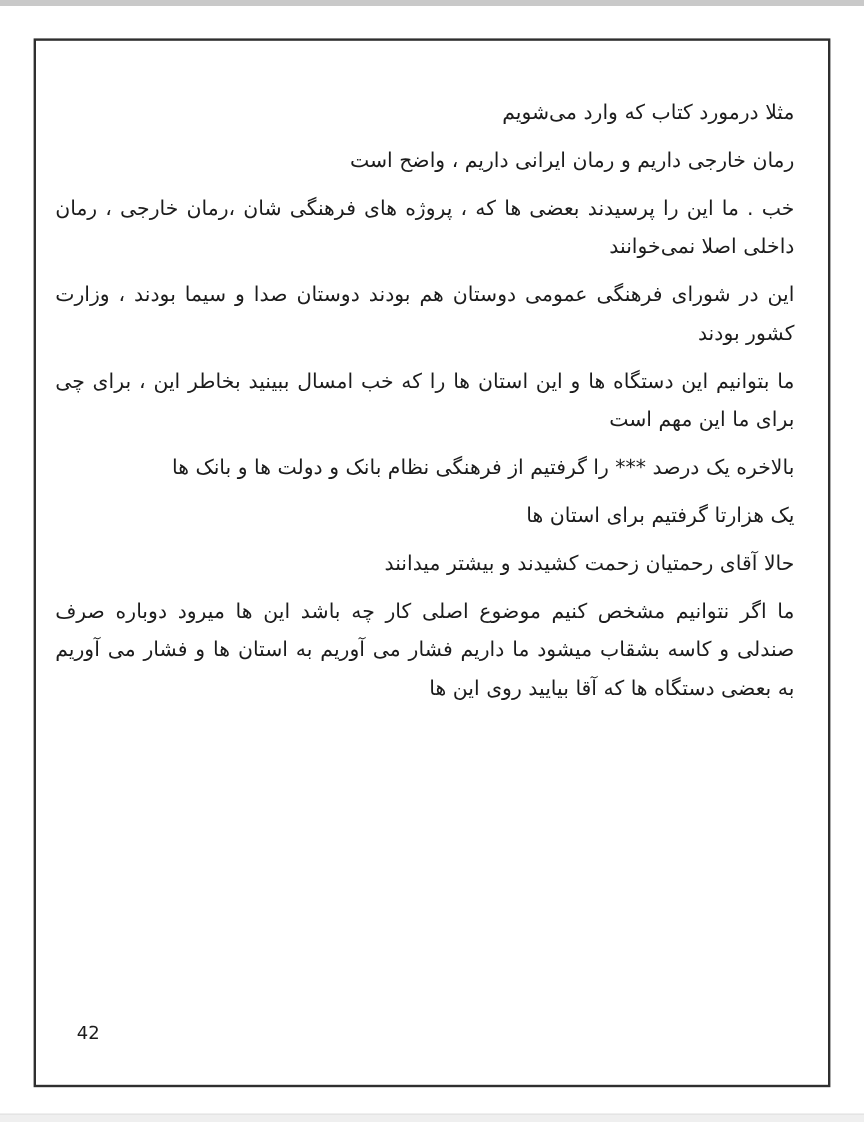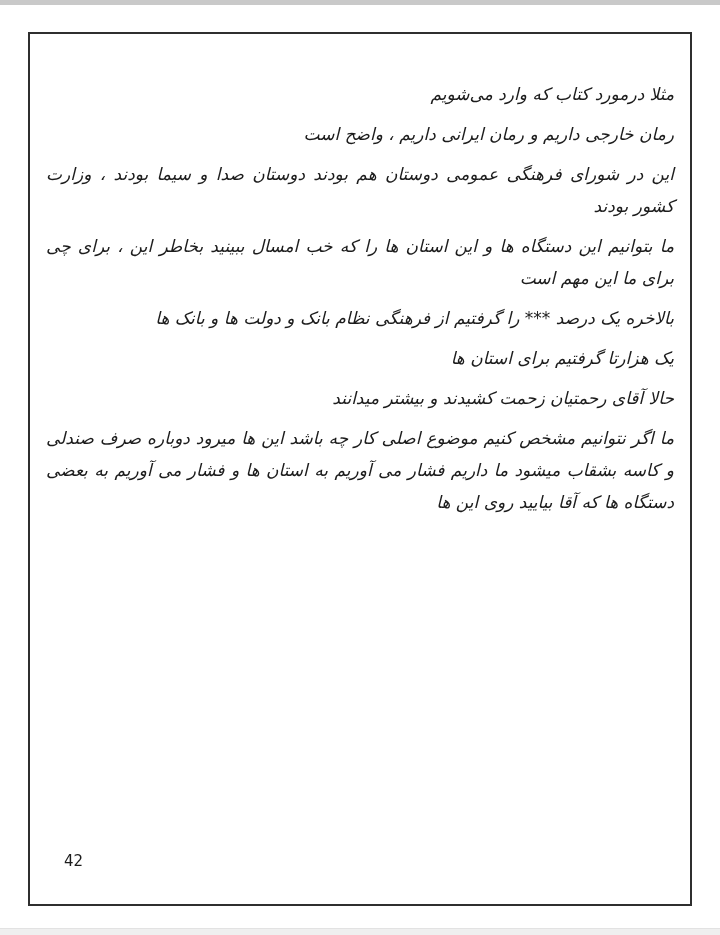--- a/index.html
+++ b/index.html
@@ -35,40 +35,41 @@
   }
   .content {
     position: absolute;
     top: 44px; right: 16px; left: 16px;
     direction: rtl;
     text-align: justify;
     color: var(--text, #1c1c1c);
     font-size: 17px;
     line-height: 32px;
   }
-  .para { margin: 0 0 8px 0; font-style: italic; }
+  .para { margin: 0 12px 8px 0; }
   .page-number {
     position: absolute;
     left: 34px; top: 818px;
     direction: ltr;
     font-size: 15px;
     color: var(--text, #1c1c1c);
     text-align: center;
   }
 </style>
 </head>
 <body>
 
 <div class="screen">
   <div class="top-bar"></div>
 
   <div class="page">
     <div class="content">
         <p class="para">مثلا درمورد کتاب که وارد می‌شویم</p>
         <p class="para">رمان خارجی داریم و رمان ایرانی داریم ، واضح است</p>
+        <p class="para">خب . ما این را پرسیدند بعضی ها که ، پروژه های فرهنگی شان ،رمان خارجی ، رمان داخلی اصلا نمی‌خوانند</p>
         <p class="para">این در شورای فرهنگی عمومی دوستان هم بودند دوستان صدا و سیما بودند ، وزارت کشور بودند</p>
         <p class="para">ما بتوانیم این دستگاه ها و این استان ها را که خب امسال ببینید بخاطر این ، برای چی برای ما این مهم است</p>
         <p class="para">بالاخره یک درصد *** را گرفتیم از فرهنگی نظام بانک و دولت ها و بانک ها</p>
         <p class="para">یک هزارتا گرفتیم برای استان ها</p>
         <p class="para">حالا آقای رحمتیان زحمت کشیدند و بیشتر میدانند</p>
         <p class="para">ما اگر نتوانیم مشخص کنیم موضوع اصلی کار چه باشد این ها میرود دوباره صرف صندلی و کاسه بشقاب میشود ما داریم فشار می آوریم به استان ها و فشار می آوریم به بعضی دستگاه ها که آقا بیایید روی این ها</p>
       </div>
     <div class="page-number">42</div>
   </div>
 

